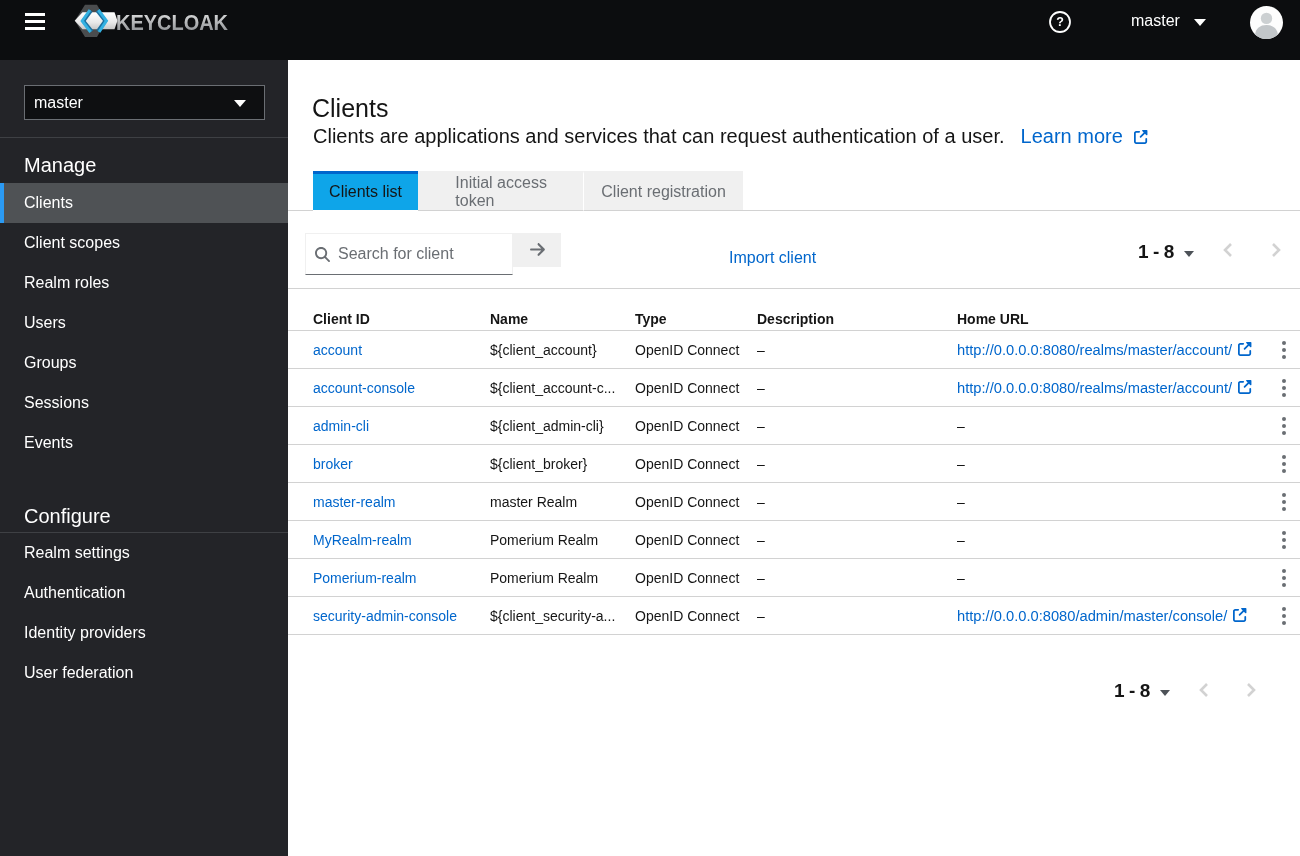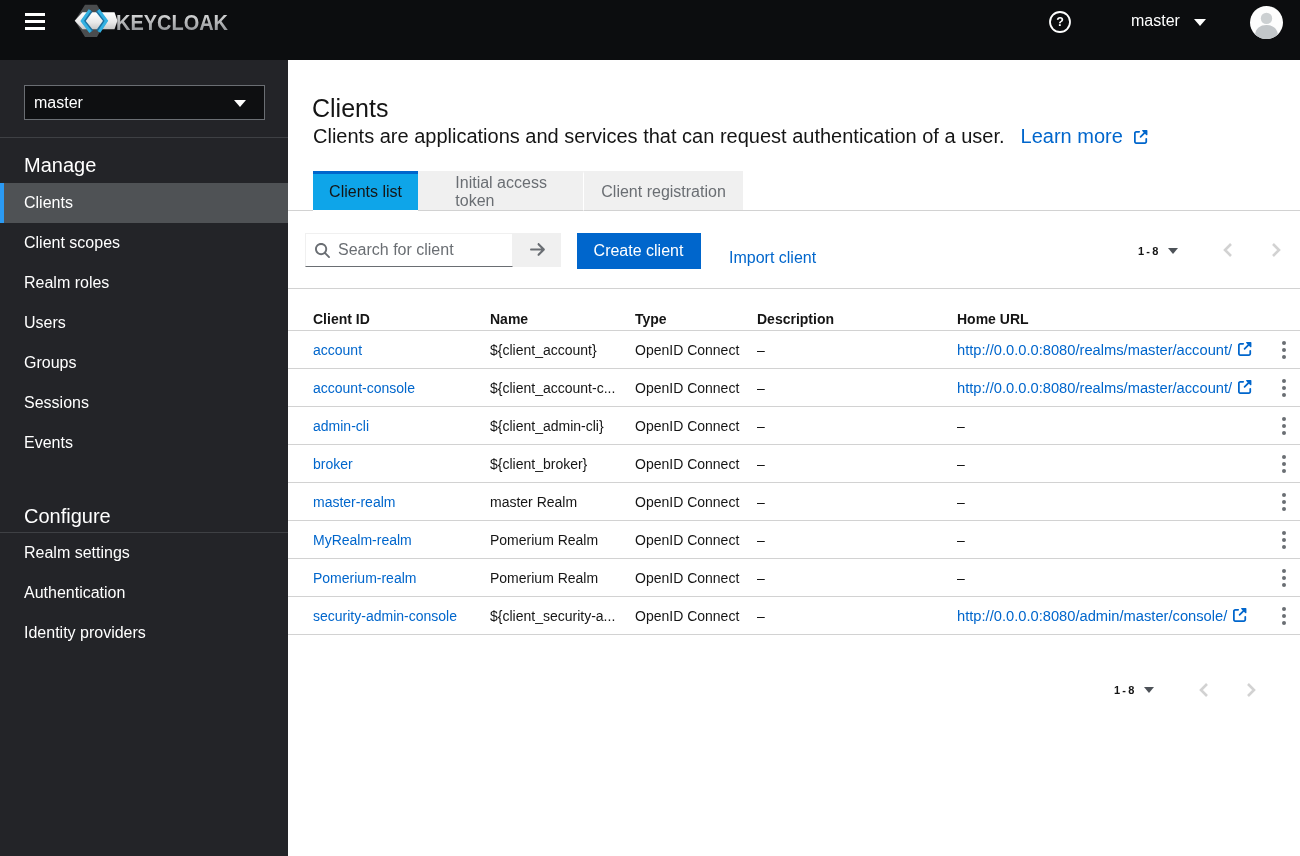--- a/index.html
+++ b/index.html
@@ -19,27 +19,27 @@
 h1.title { position:absolute; left:24px; top:35px; font-size:25px; font-weight:500; letter-spacing:0; color:#151515; line-height:26px; }
 .desc { position:absolute; left:25px; top:64px; font-size:20px; line-height:24px; color:#151515; }
 .desc a { color:#0066cc; text-decoration:none; margin-left:16px; }
 .tabs { position:absolute; left:0; top:111px; width:1012px; height:40px; display:flex; }
 .tab { height:40px; display:flex; align-items:center; justify-content:center; font-size:16px; background:#f0f0f0; color:#6a6e73; border-top:3px solid transparent; border-bottom:1px solid #d2d2d2; }
 .tab.active { background:#0ea5e9; color:#151515; border-top:3px solid #0066cc; border-bottom:1px solid #fff; }
 .tabfill { flex:1; border-bottom:1px solid #d2d2d2; }
 .tabpad { width:24.8px; border-bottom:1px solid #d2d2d2; }
 .toolbar { position:absolute; left:0; top:151px; width:1012px; height:77px; }
 .search { position:absolute; left:17px; top:22px; height:34px; display:flex; }
-.search .inp { width:208px; height:34px; background:#fff; border:1px solid #f0f0f0; border-bottom:1px solid #6a6e73; display:flex; align-items:center; padding-left:9px; color:#6a6e73; font-size:16px; }
+.search .inp { width:208px; height:42px; background:#fff; border:1px solid #f0f0f0; border-bottom:1px solid #6a6e73; display:flex; align-items:center; padding-left:9px; color:#6a6e73; font-size:16px; }
 .search .inp svg { margin-right:8px; flex:none; }
 .search .btn { width:48px; height:34px; background:#f0f0f0; display:flex; align-items:center; justify-content:center; border-bottom:1px solid #f0f0f0; }
 .createbtn { position:absolute; left:288.5px; top:22px; width:124px; height:36px; background:#0066cc; color:#fff; font-size:16px; display:flex; align-items:center; justify-content:center; border-radius:0; }
 .importlink { position:absolute; left:441px; top:30px; font-size:16px; color:#0066cc; text-decoration:none;margin-top:8px; }
 .pagin { position:absolute; font-size:16px; color:#151515; }
-.pagin .nums { font-weight:700; font-size:11px; letter-spacing:-0.4px; }
+.pagin .nums { font-weight:700; font-size:19px; letter-spacing:-0.4px; }
 .pgcaret { display:inline-block; width:0; height:0; border-left:5px solid transparent; border-right:5px solid transparent; border-top:6px solid #4d5258; vertical-align:middle; }
 .chev { stroke:#d2d2d2; stroke-width:2.6; fill:none; }
 .ktable { position:absolute; left:0; top:228px; width:1012px; border-collapse:collapse; table-layout:fixed; font-size:14px; }
 .ktable th { font-weight:700; text-align:left; color:#151515; padding-top:14px; }
 .ktable tr { border-bottom:1px solid #d2d2d2; }
 .ktable thead tr { border-top:1px solid #d2d2d2; height:42px; }
 .ktable tbody tr { height:38px; }
 .ktable td, .ktable th { padding:0; vertical-align:middle; overflow:hidden; white-space:nowrap; }
 .ktable .c1 { padding-left:25px; }
 .ktable a { color:#0066cc; text-decoration:none; } .ktable td.url a { font-size:14.7px; }
@@ -99,20 +99,21 @@
   <div class="navitem" style="top:203px">Realm roles</div>
   <div class="navitem" style="top:243px">Users</div>
   <div class="navitem" style="top:323px">Sessions</div>
   <div class="navitem" style="top:283px">Groups</div>
   <div class="navitem" style="top:363px">Events</div>
   <div class="navtitle" style="top:445px">Configure</div>
   <div class="sdivider" style="top:472px"></div>
   <div class="navitem" style="top:473px">Realm settings</div>
   <div class="navitem" style="top:513px">Authentication</div>
   <div class="navitem" style="top:553px">Identity providers</div>
+  <div class="navitem" style="top:593px">User federation</div>
 </div>
 
 <div class="main">
   <h1 class="title">Clients</h1>
   <div class="desc">Clients are applications and services that can request authentication of a user.<a href="#">Learn more <svg class="exlink" width="14" height="14" viewBox="0 0 512 512" fill="#0066cc">
           <path d="M320 0c-9.3 0-17.8 5.4-21.8 13.9s-2.9 18.2 3.9 24.7l52.7 52.7L217.4 228.7c-12.5 12.5-12.5 32.8 0 45.3s32.8 12.5 45.3 0L400 136.6l52.7 52.7c6.5 6.5 16.2 8.4 24.7 3.9S491 181.3 491 172V24c0-13.3-10.7-24-24-24H320zM80 32C35.8 32 0 67.8 0 112V432c0 44.2 35.8 80 80 80H400c44.2 0 80-35.8 80-80V320c0-17.7-14.3-32-32-32s-32 14.3-32 32V432c0 8.8-7.2 16-16 16H80c-8.8 0-16-7.2-16-16V112c0-8.8 7.2-16 16-16H192c17.7 0 32-14.3 32-32s-14.3-32-32-32H80z"></path>
         </svg></a></div>
 
   <div class="tabs">
     <div class="tabpad" style="width:24.8px;"></div>
@@ -126,21 +127,20 @@
     <div class="search">
       <div class="inp"><svg width="15" height="15" viewBox="0 0 512 512" fill="#6a6e73">
             <path d="M416 208c0 45.9-14.9 88.3-40 122.7L502.6 457.4c12.5 12.5 12.5 32.8 0 45.3s-32.8 12.5-45.3 0L330.7 376c-34.4 25.2-76.8 40-122.7 40C93.1 416 0 322.9 0 208S93.1 0 208 0S416 93.1 416 208zM208 352a144 144 0 1 0 0-288 144 144 0 1 0 0 288z"></path>
           </svg>Search for client</div>
       <div class="btn">
           <svg width="17" height="17" viewBox="0 0 448 512" fill="#6a6e73">
             <path d="M438.6 278.6c12.5-12.5 12.5-32.8 0-45.3l-160-160c-12.5-12.5-32.8-12.5-45.3 0s-12.5 32.8 0 45.3L338.8 224 32 224c-17.7 0-32 14.3-32 32s14.3 32 32 32l306.7 0L233.4 393.4c-12.5 12.5-12.5 32.8 0 45.3s32.8 12.5 45.3 0l160-160z"></path>
           </svg>
         </div>
     </div>
-    <div class="createbtn">Create client</div>
     <a class="importlink" href="#">Import client</a>
     <div class="pagin" style="left:850px;top:30px;"><span class="nums">1 - 8</span><span class="pgcaret" style="margin-left:10px"></span></div>
     <svg style="position:absolute;left:934px;top:31px" width="12" height="16" viewBox="0 0 12 16">
         <path class="chev" d="M9 2 L3 8 L9 14"></path>
       </svg>
     <svg style="position:absolute;left:982px;top:31px" width="12" height="16" viewBox="0 0 12 16">
         <path class="chev" d="M3 2 L9 8 L3 14"></path>
       </svg>
   </div>
 

